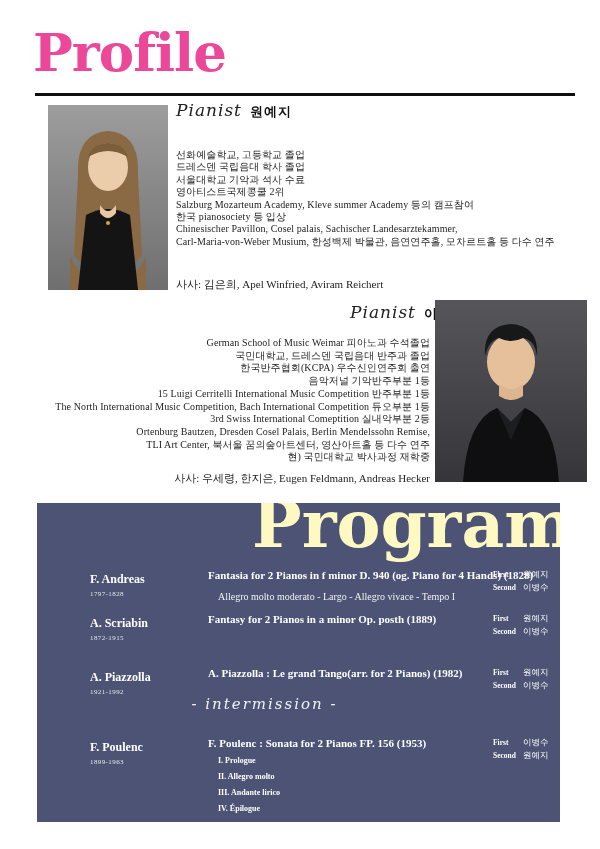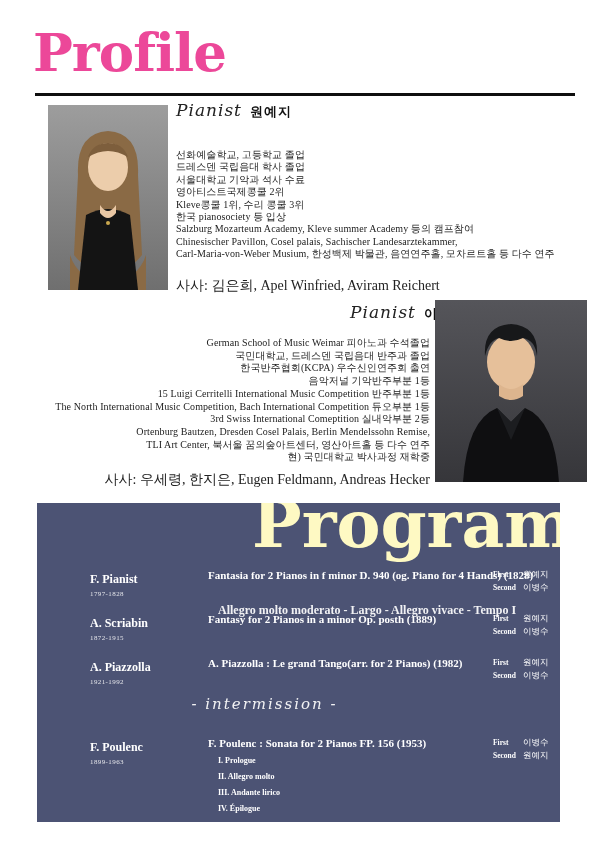--- a/index.html
+++ b/index.html
@@ -21,39 +21,39 @@
   .pianist-label .script{
     font-family:"DejaVu Serif", serif;font-style:italic;font-size:17px;color:#222;
     letter-spacing:1px;
   }
   .pianist-label .kname{
     font-family:"Liberation Sans", sans-serif;font-weight:bold;font-size:13px;color:#111;
     margin-left:8px;letter-spacing:1px;
   }
   .bio{position:absolute;font-size:10px;line-height:12.4px;color:#222;letter-spacing:0.1px;}
   .bio .line{white-space:nowrap;}
-  .teachers{position:absolute;font-size:14px;color:#222;white-space:nowrap;}
+  .teachers{position:absolute;font-size:11px;color:#222;white-space:nowrap;}
   .bio.right, .teachers.right{text-align:right;}
   .photo{position:absolute;overflow:hidden;}
   .photo svg{display:block;}
   
   .program-panel{
     position:absolute;left:37px;top:503px;width:523px;height:319px;
     background:#4c5374;color:#ffffff;overflow:hidden;
   }
   .program-title{
     position:absolute;right:-14px;top:-12px;
     font-family:"DejaVu Serif", serif;font-weight:bold;font-size:66px;
     color:#fef9c3;line-height:1;white-space:nowrap;
   }
   .prow{position:absolute;left:0;width:523px;}
   .composer{position:absolute;left:53px;top:3px;font-weight:bold;font-size:12px;white-space:nowrap;}
   .years{position:absolute;left:53px;top:21px;font-size:7px;color:rgba(255,255,255,0.85);letter-spacing:0.4px;}
   .ptitle{position:absolute;left:171px;top:0;font-weight:bold;font-size:11px;white-space:nowrap;}
-  .psub{position:absolute;left:181px;top:34px;font-weight:bold;font-size:12px;color:rgba(255,255,255,0.92);white-space:nowrap;}
+  .psub{position:absolute;left:181px;top:22px;font-weight:normal;font-size:10px;color:rgba(255,255,255,0.92);white-space:nowrap;}
   .movements{position:absolute;left:181px;top:19px;font-weight:bold;font-size:8px;}
   .movements .mv{height:16px;white-space:nowrap;}
   .perf{position:absolute;left:456px;top:0;font-size:8px;}
   .perf .pline{height:13px;white-space:nowrap;}
   .perf .plabel{display:inline-block;width:30px;font-weight:bold;font-size:7.5px;}
   .perf .pname{font-size:8.5px;}
   .intermission{
     position:absolute;left:0;width:455px;text-align:center;
     font-family:"DejaVu Serif", serif;font-style:italic;font-size:15px;
     letter-spacing:2px;color:#f2f2f4;
@@ -86,23 +86,22 @@
 
 <div class="pianist-label" style="left:176px;top:100px;">
   <span class="script">Pianist</span><span class="kname">원예지</span>
 </div>
 
 <div class="bio" style="left:176px;top:149px;">
   <div class="line">선화예술학교, 고등학교 졸업</div>
   <div class="line">드레스덴 국립음대 학사 졸업</div>
   <div class="line">서울대학교 기악과 석사 수료</div>
   <div class="line">영아티스트국제콩쿨 2위</div>
-  <div class="line">Kleve콩쿨 1위, 수리 콩쿨 3위</div>
+  <div class="line">Salzburg Mozarteum Academy, Kleve summer Academy 등의 캠프참여</div>
   <div class="line">한국 pianosociety 등 입상</div>
-  <div class="line">Salzburg Mozarteum Academy, Kleve summer Academy 등의 캠프참여</div>
   <div class="line">Chinesischer Pavillon, Cosel palais, Sachischer Landesarztekammer,</div>
   <div class="line">Carl-Maria-von-Weber Musium, 한성백제 박물관, 음연연주홀, 모차르트홀 등 다수 연주</div>
 </div>
 
 <div class="teachers" style="left:176px;top:277px;">사사: 김은희, Apel Winfried, Aviram Reichert</div>
 
 <div class="pianist-label" style="left:350px;top:302px;">
   <span class="script">Pianist</span><span class="kname">이병수</span>
 </div>
 
@@ -135,41 +134,41 @@
   <div class="line">TLI Art Center, 북서울 꿈의숲아트센터, 영산아트홀 등 다수 연주</div>
   <div class="line">현) 국민대학교 박사과정 재학중</div>
 </div>
 
 <div class="teachers right" style="left:20px;top:471px;width:410px;">사사: 우세령, 한지은, Eugen Feldmann, Andreas Hecker</div>
 
 <div class="program-panel">
   <div class="program-title">Program</div>
 
   <div class="prow" style="top:66px;height:40px;">
-    <div class="composer">F. Pianist</div>
+    <div class="composer">F. Andreas</div>
     <div class="years">1797-1828</div>
     <div class="ptitle">Fantasia for 2 Pianos in f minor D. 940 (og. Piano for 4 Hands) (1828)</div>
     <div class="psub">Allegro molto moderato - Largo - Allegro vivace - Tempo I</div>
     <div class="perf">
       <div class="pline"><span class="plabel">First</span><span class="pname">원예지</span></div>
       <div class="pline"><span class="plabel">Second</span><span class="pname">이병수</span></div>
     </div>
   </div>
 
   <div class="prow" style="top:110px;height:36px;">
     <div class="composer">A. Scriabin</div>
     <div class="years">1872-1915</div>
     <div class="ptitle">Fantasy for 2 Pianos in a minor Op. posth (1889)</div>
     <div class="perf">
       <div class="pline"><span class="plabel">First</span><span class="pname">원예지</span></div>
       <div class="pline"><span class="plabel">Second</span><span class="pname">이병수</span></div>
     </div>
   </div>
 
-  <div class="prow" style="top:154px;height:36px;padding-left:25px;">
+  <div class="prow" style="top:164px;height:36px;padding-left:25px;">
     <div class="composer">A. Piazzolla</div>
     <div class="years">1921-1992</div>
     <div class="ptitle">A. Piazzolla : Le grand Tango(arr. for 2 Pianos) (1982)</div>
     <div class="perf">
       <div class="pline"><span class="plabel">First</span><span class="pname">원예지</span></div>
       <div class="pline"><span class="plabel">Second</span><span class="pname">이병수</span></div>
     </div>
   </div>
 
   <div class="intermission" style="top:192px;">- intermission -</div>

